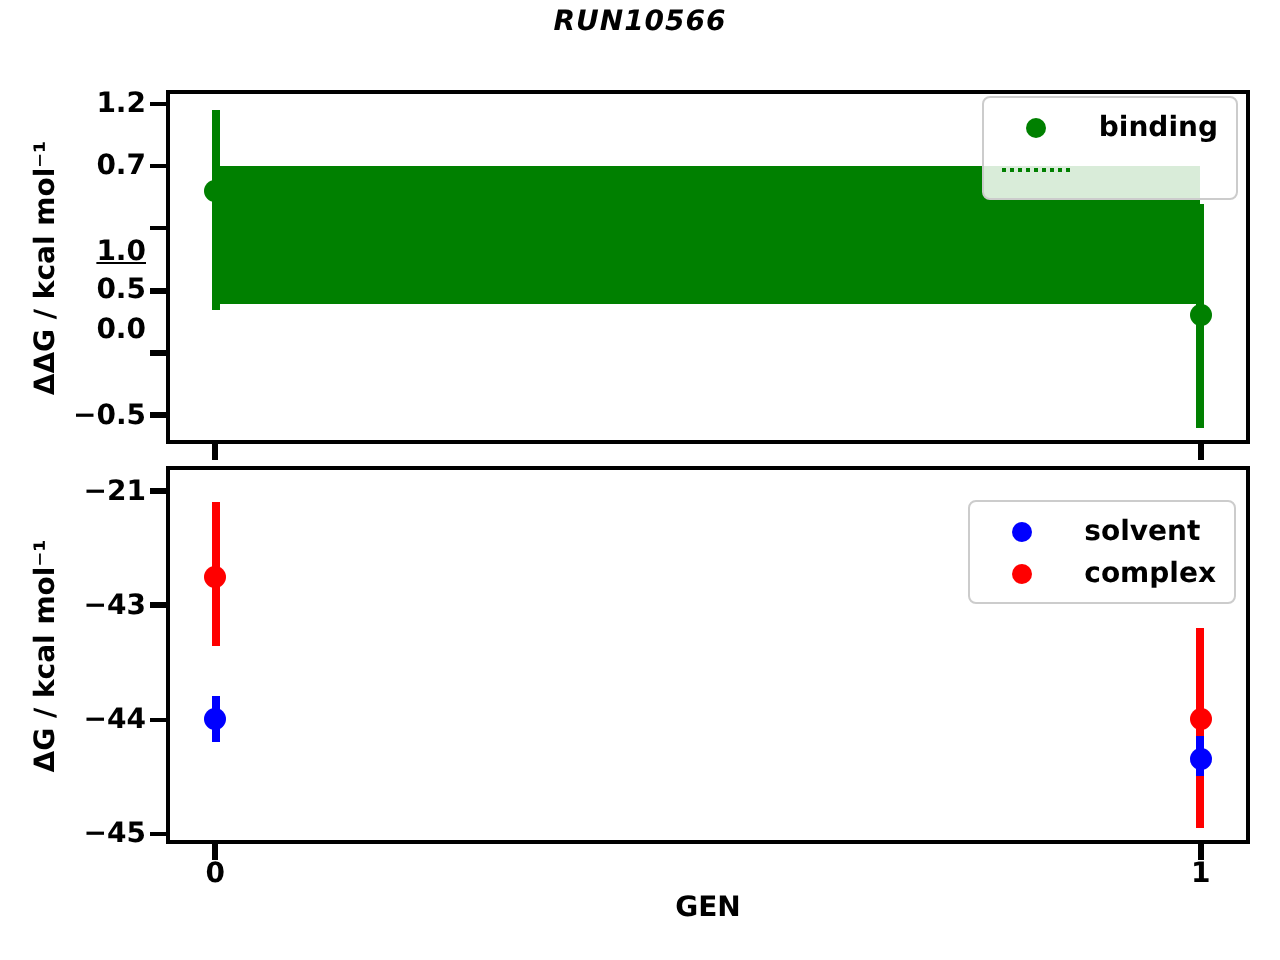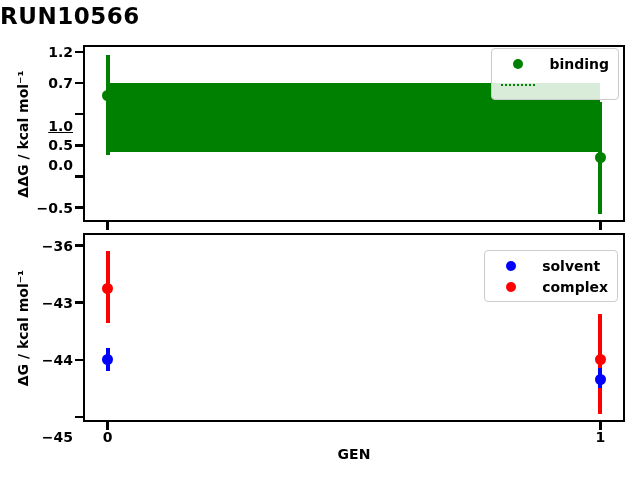--- a/index.html
+++ b/index.html
@@ -1,18 +1,18 @@
 <!DOCTYPE html>
 <html><head>
 <meta charset="utf-8">
 <style>
   html,body{margin:0;padding:0;background:#ffffff;}
   .figure{position:relative;width:640px;height:480px;background:#ffffff;
           font-family:"DejaVu Sans","Liberation Sans",sans-serif;font-weight:700;color:#000;overflow:hidden;}
-  .fig-title{position:absolute;top:3px;left:0;width:100%;text-align:left;font-size:23px;letter-spacing:0.5px;}
+  .fig-title{position:absolute;top:3px;left:0;width:100%;text-align:center;font-size:14px;letter-spacing:0.5px;font-style:italic;}
   .axes{position:absolute;}
   .axes-top{left:83px;top:45px;width:542px;height:177px;}
   .axes-bottom{left:83px;top:233px;width:542px;height:189px;}
   .plot-area{position:absolute;left:0;top:0;width:100%;height:100%;}
   .spines{position:absolute;left:0;top:0;right:0;bottom:0;border:2.5px solid #000;box-sizing:border-box;pointer-events:none;}
   .ylabel{position:absolute;left:-60px;top:50%;transform:translate(-50%,-50%) rotate(-90deg);
           font-size:14px;white-space:nowrap;}
   .xlabel{position:absolute;left:354px;top:446px;transform:translateX(-50%);font-size:14px;}
   .ytick-mark{position:absolute;width:8px;height:2.5px;background:#000;left:-8px;}
   .ytick-label{position:absolute;right:calc(100% + 10px);font-size:14px;height:20px;line-height:20px;
@@ -98,27 +98,27 @@
         <span class="legend-label">solvent</span>
       </div>
       <div class="legend-row">
         <span class="handle">
           <span class="legend-dot" style="background: rgb(255, 0, 0);"></span>
         </span>
         <span class="legend-label">complex</span>
       </div>
     </div>
   <div class="ytick-mark" style="top: 11.3119px;"></div>
-      <div class="ytick-label" style="top: 2.56193px;">−36</div>
+      <div class="ytick-label" style="top: 2.56193px;">−21</div>
       <div class="ytick-mark" style="top: 68.4116px;"></div>
       <div class="ytick-label" style="top: 59.6616px;">−43</div>
       <div class="ytick-mark" style="top: 125.511px;"></div>
       <div class="ytick-label" style="top: 116.761px;">−44</div>
       <div class="ytick-mark" style="top: 182.611px;"></div>
-      <div class="ytick-label" style="top: 173.861px; margin-top: 20px;">−45</div>
+      <div class="ytick-label" style="top: 173.861px;">−45</div>
       <div class="xtick-mark" style="left: 23.3864px;"></div>
       <div class="xtick-label" style="left: 4.63636px;">0</div>
       <div class="xtick-mark" style="left: 516.114px;"></div>
       <div class="xtick-label" style="left: 497.364px;">1</div>
     </div>
 
   <div class="xlabel">GEN</div>
 </div>
 
 </body></html>

